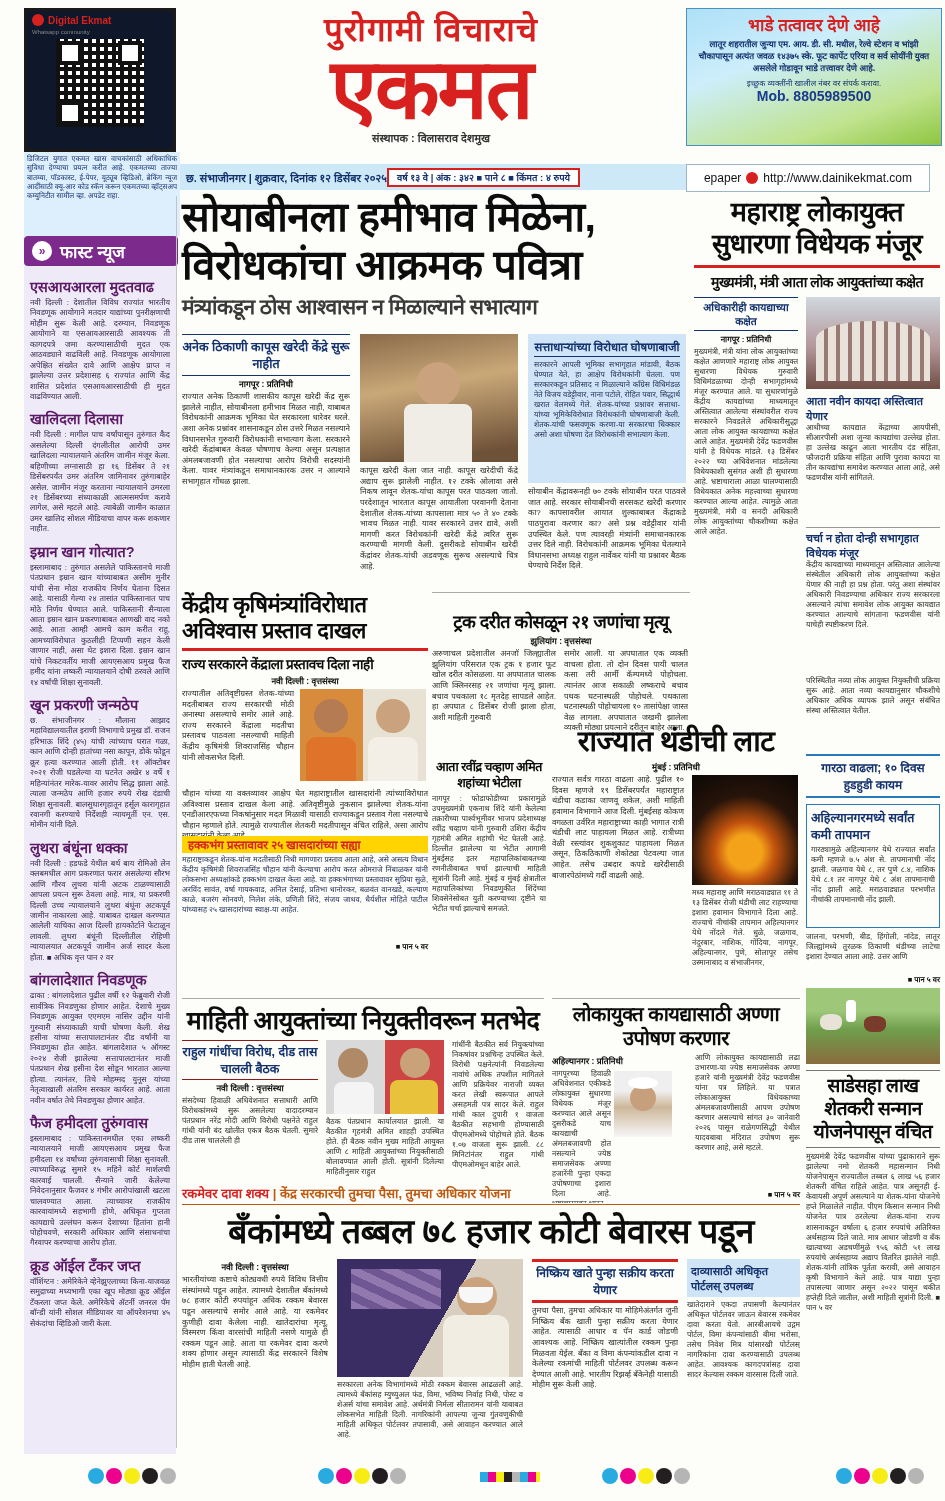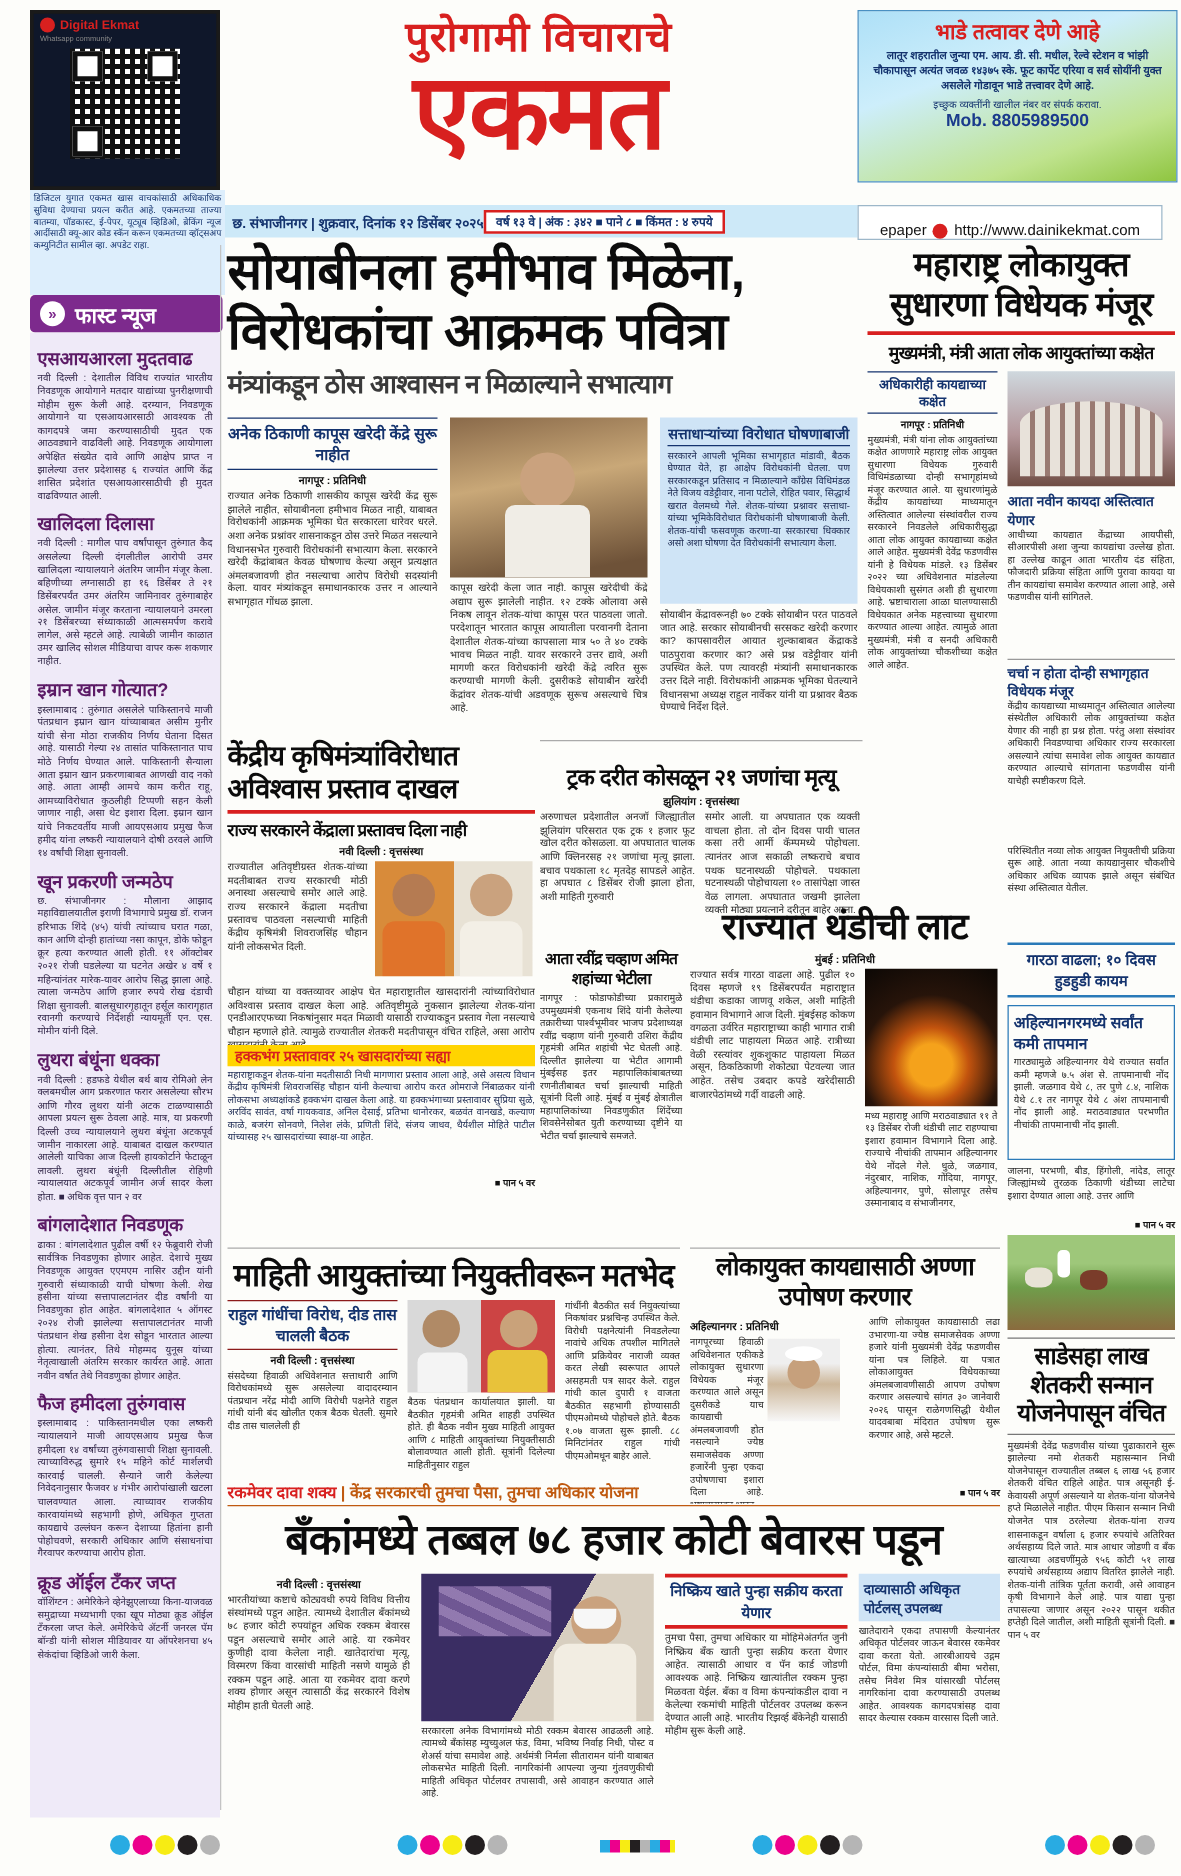--- a/index.html
+++ b/index.html
@@ -62,34 +62,35 @@
       <span class="qrcorner" style="left:2px;top:2px;"></span>
       <span class="qrcorner" style="right:2px;top:2px;"></span>
       <span class="qrcorner" style="left:2px;bottom:2px;"></span>
     </div>
   </div>
   <div class="abs" style="left:24px;top:152px;width:150px;height:80px;background:#ddeefc;padding:2px 3px;font-size:7.2px;line-height:1.3;color:#14336e;text-align:justify;">डिजिटल युगात एकमत खास वाचकांसाठी अधिकाधिक सुविधा देण्याचा प्रयत्न करीत आहे. एकमतच्या ताज्या बातम्या, पॉडकास्ट, ई-पेपर, यूट्यूब व्हिडिओ, ब्रेकिंग न्यूज आदींसाठी क्यू-आर कोड स्कॅन करून एकमतच्या व्हॉट्सअप कम्युनिटीत सामील व्हा. अपडेट राहा.</div>
 
   <div class="abs" id="masthead" style="left:180px;top:6px;width:502px;height:156px;">
     <div id="tagline">पुरोगामी विचाराचे</div>
     <div id="papertitle">एकमत</div>
+    <div id="founder">संस्थापक : विलासराव देशमुख</div>
   </div>
 
   <div class="abs" id="adbox" style="left:686px;top:8px;width:242px;height:128px;">
     <div style="font-size:17px;font-weight:bold;color:#d8201f;">भाडे तत्वावर देणे आहे</div>
     <div style="font-size:8.6px;font-weight:bold;color:#14336e;line-height:1.4;margin-top:2px;">लातूर शहरातील जुन्या एम. आय. डी. सी. मधील, रेल्वे स्टेशन व भांझी चौकापासून अत्यंत जवळ १४३७५ स्के. फूट कार्पेट एरिया व सर्व सोयींनी युक्त असलेले गोडावून भाडे तत्त्वावर देणे आहे.</div>
     <div style="font-size:8px;color:#14336e;margin-top:3px;">इच्छुक व्यक्तींनी खालील नंबर वर संपर्क करावा.</div>
     <div style="font-size:14px;font-weight:bold;color:#1a3a8c;">Mob. 8805989500</div>
   </div>
 
   <div class="abs" id="dateline" style="left:180px;top:164px;width:502px;height:26px;">
     <span style="font-size:11px;font-weight:bold;color:#14336e;">छ. संभाजीनगर | शुक्रवार, दिनांक १२ डिसेंबर २०२५</span>
     <span id="issuebox">वर्ष १३ वे | अंक : ३४२ ■ पाने ८ ■ किंमत : ४ रुपये</span>
   </div>
-  <div class="abs" id="epaper" style="left:686px;top:164px;width:242px;height:26px;align-items:flex-end;">
+  <div class="abs" id="epaper" style="left:686px;top:164px;width:242px;height:26px;">
     <span>epaper</span>
     <span class="dotic"></span>
     <a style="color:#111;text-decoration:none;">http://www.dainikekmat.com</a>
   </div>
 
   <div class="abs" id="fastnews-hd" style="left:24px;top:236px;width:138px;height:26px;">
     <span class="circ">»</span>
     <span style="font-size:17px;font-weight:bold;">फास्ट न्यूज</span>
   </div>
   <div class="abs" id="sidebar" style="left:24px;top:266px;width:140px;height:1180px;">

